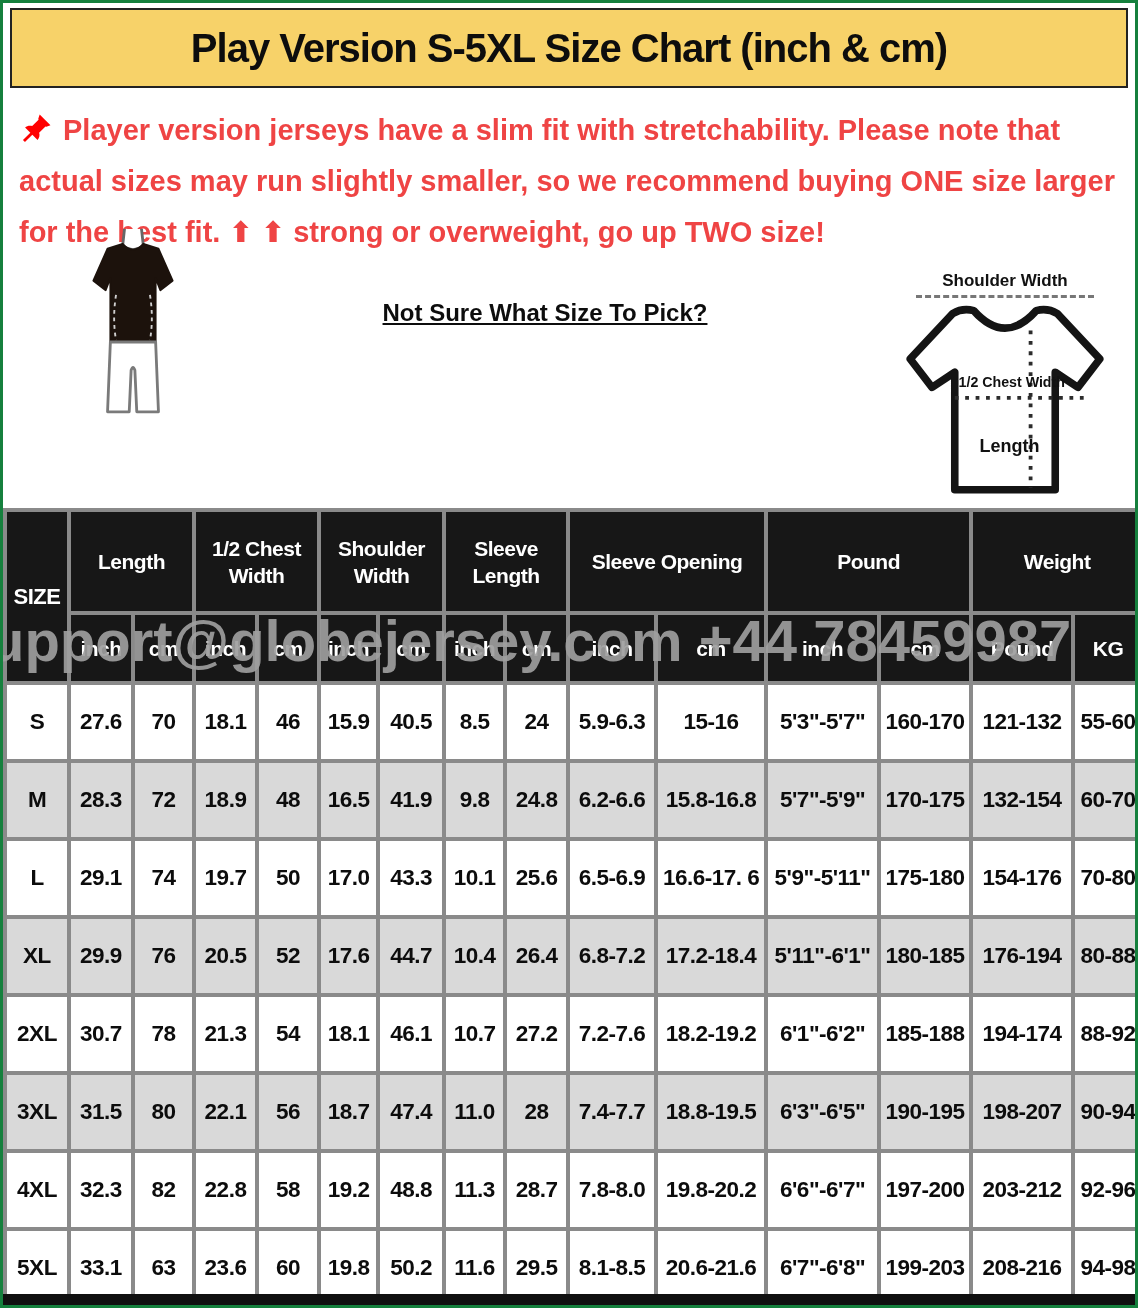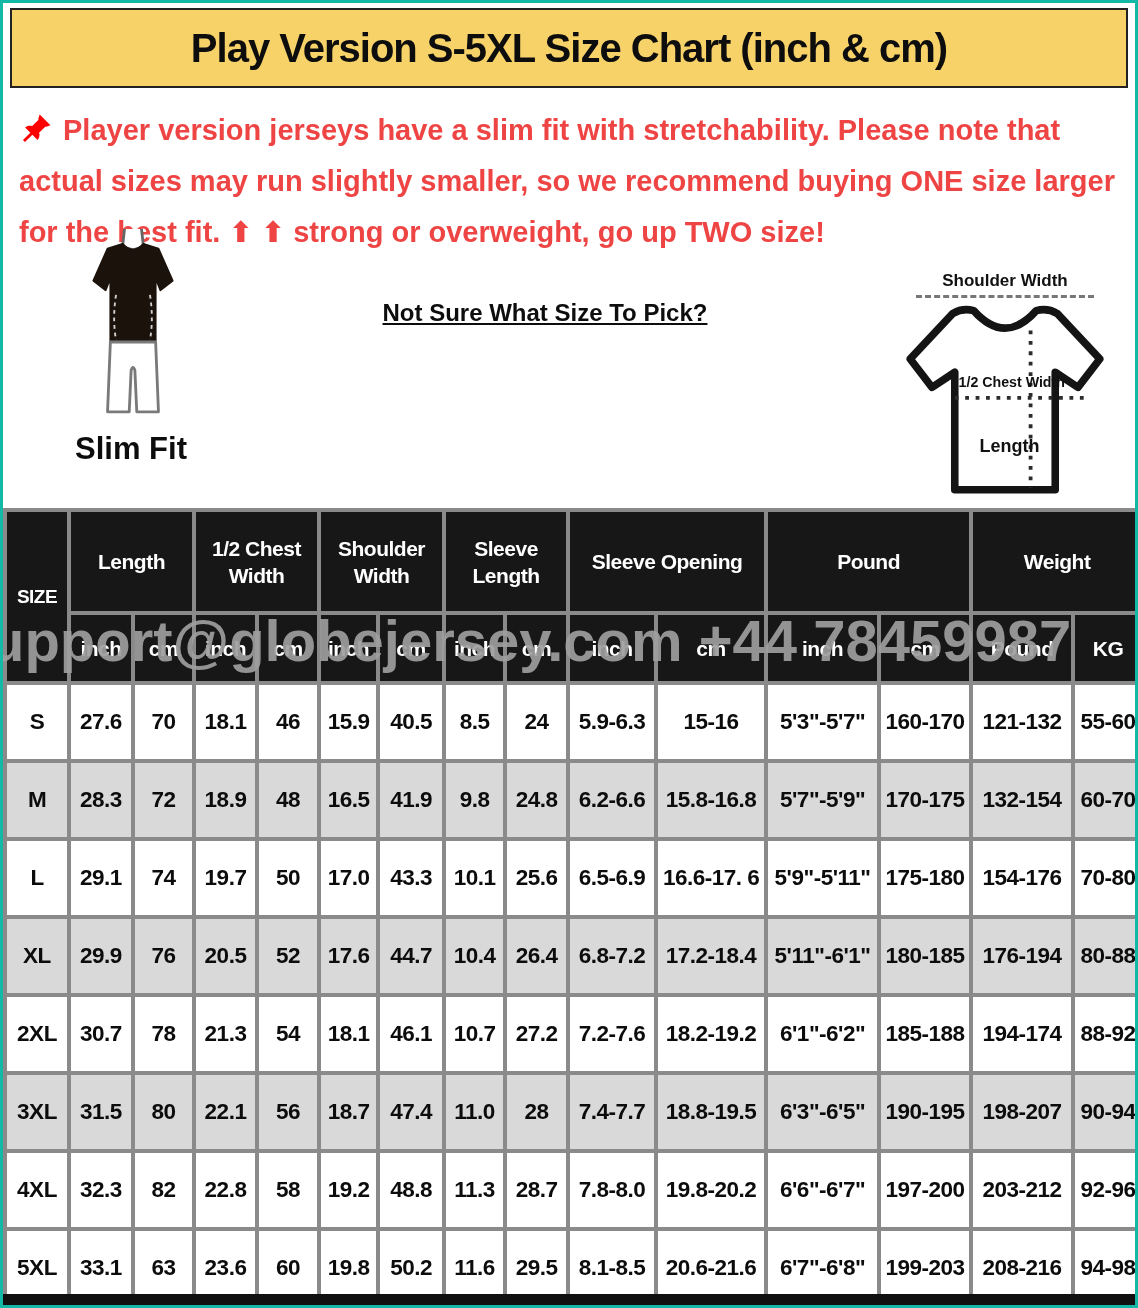--- a/index.html
+++ b/index.html
@@ -1,19 +1,19 @@
 <!DOCTYPE html>
 <html><head>
 <meta charset="utf-8">
 <style>
   html,body{margin:0;padding:0;background:#e8e8e8;}
   *{box-sizing:border-box;}
   .page{
     position:relative;width:1138px;height:1308px;margin:0 auto;
-    background:#ffffff;border:3px solid #14b8a6;overflow:hidden;
+    background:#ffffff;border:3px solid #15803d;overflow:hidden;
     font-family:"Liberation Sans","DejaVu Sans",sans-serif;font-weight:700;color:#111;
   }
   
   .banner{
     position:absolute;top:5px;left:7px;right:7px;height:80px;
     border:2px solid #222;display:flex;align-items:center;justify-content:center;
   }
   .banner h1{margin:0;font-size:40px;letter-spacing:-1px;color:#0d0d0d;white-space:nowrap;}
   
   .notice{
@@ -36,21 +36,21 @@
     position:absolute;left:0;top:505px;width:1138px;
     border-collapse:collapse;table-layout:fixed;
   }
   .size-table th,.size-table td{
     border:4px solid #8a8a8a;text-align:center;vertical-align:middle;
     padding:0;letter-spacing:-0.5px;overflow:hidden;
   }
   .size-table thead th{background:#171717;color:#ffffff;font-size:21px;line-height:27px;}
   .size-table .row-group{height:103px;}
   .size-table .row-sub{height:70px;}
-  .size-table .size-col{font-size:19px;}
+  .size-table .size-col{font-size:22px;}
   .size-table tbody tr{height:78px;background:#ffffff;}
   .size-table tbody tr.shaded{background:#d9d9d9;}
   .size-table tbody th,.size-table tbody td{font-size:22.5px;color:#0c0c0c;}
   
   .watermark{
     position:absolute;top:604px;left:-14px;width:1400px;
     font-size:58px;letter-spacing:0px;white-space:nowrap;
     color:rgba(158,158,158,0.92);z-index:6;pointer-events:none;
   }
   
@@ -78,21 +78,20 @@
 
       <path d="M46,2 L44,20 Q55,28 66,20 L64,2" fill="#ffffff" stroke="#666" stroke-width="3"></path>
 
       <path d="M44,18 Q55,30 66,18 L82,23 L97,57 L84,67 L79,54 L79,122 L31,122 L31,54 L26,67 L13,57 L28,23 Z" fill="#1c120c" stroke="#1c120c" stroke-width="2" stroke-linejoin="round"></path>
       <path d="M37,72 Q33,97 37,120" fill="none" stroke="#cfcfcf" stroke-width="2" stroke-dasharray="4 4"></path>
       <path d="M73,72 Q77,97 73,120" fill="none" stroke="#cfcfcf" stroke-width="2" stroke-dasharray="4 4"></path>
 
       <path d="M31,122 L79,122 L82,196 L59,196 L57,152 Q55,146 53,152 L51,196 L28,196 Z" fill="#ffffff" stroke="#7a7a7a" stroke-width="3" stroke-linejoin="round"></path>
     </svg>
   </div>
-  <div class="fit-label">Slim Fit</div>
 
   <div class="guide">
     <div class="g-head">Not Sure What Size To Pick?</div>
   </div>
 
   <div class="diagram">
     <div class="d-shoulder">Shoulder Width</div>
     <div class="d-dash"></div>
     <svg viewBox="0 0 230 218" width="218" height="207">
 

